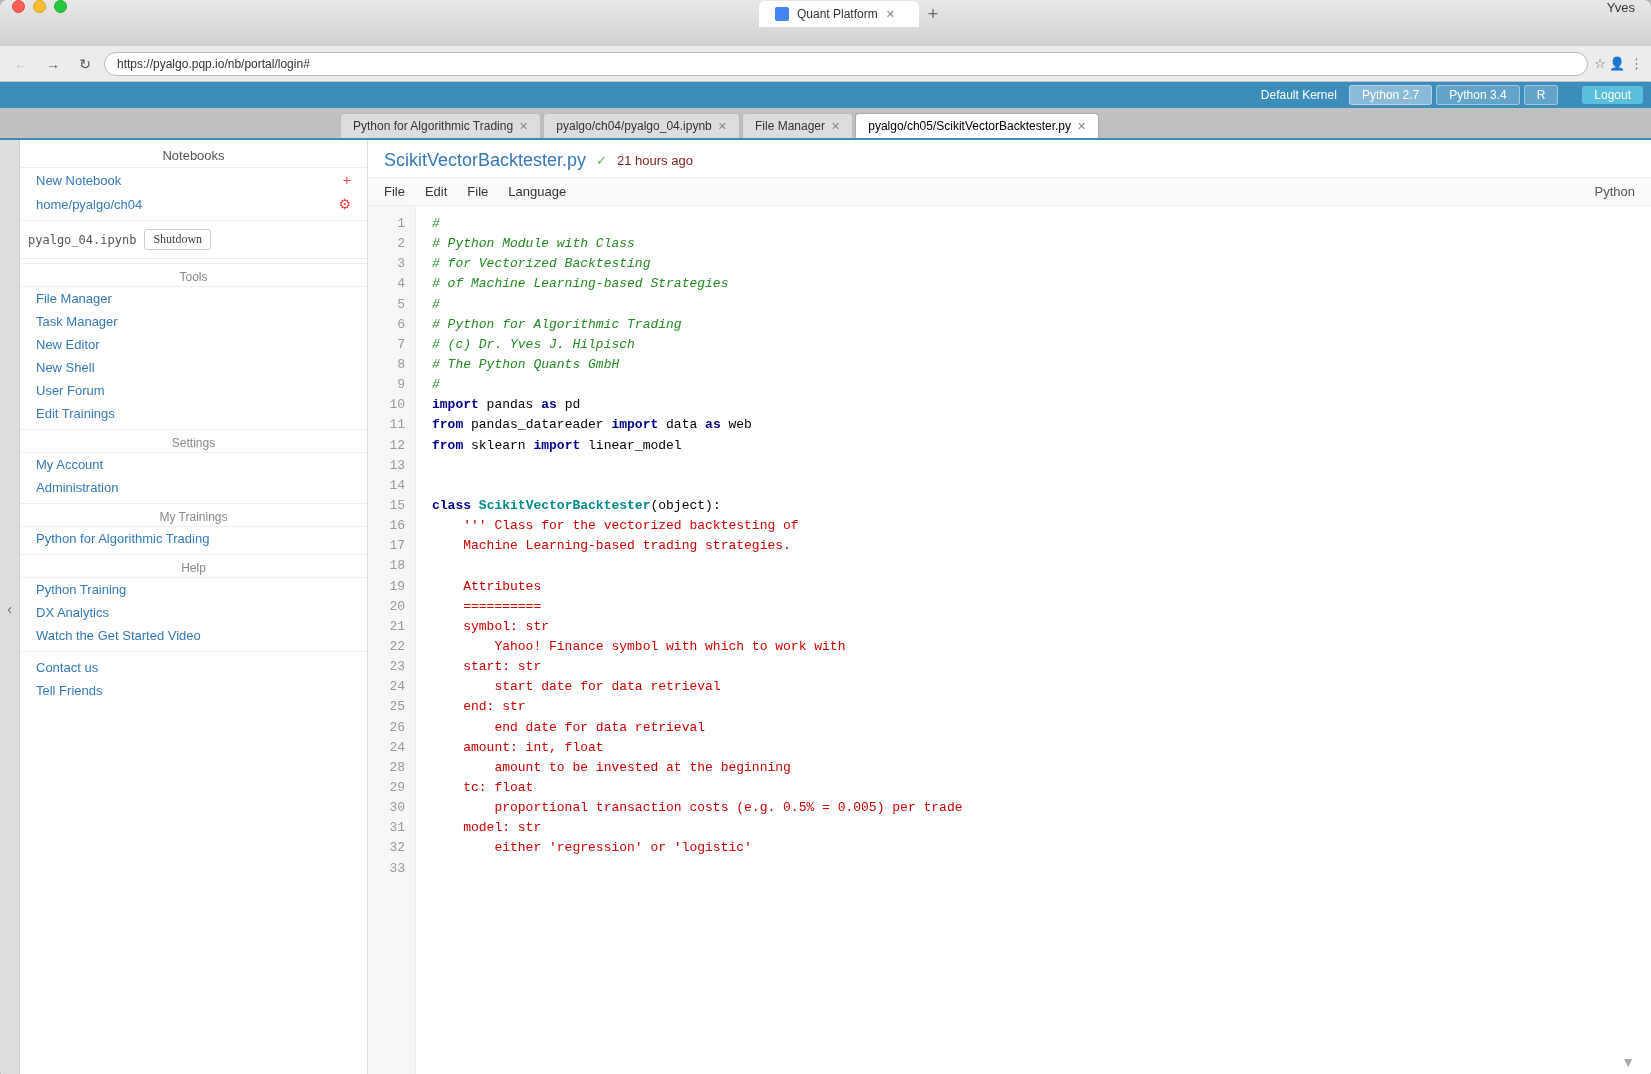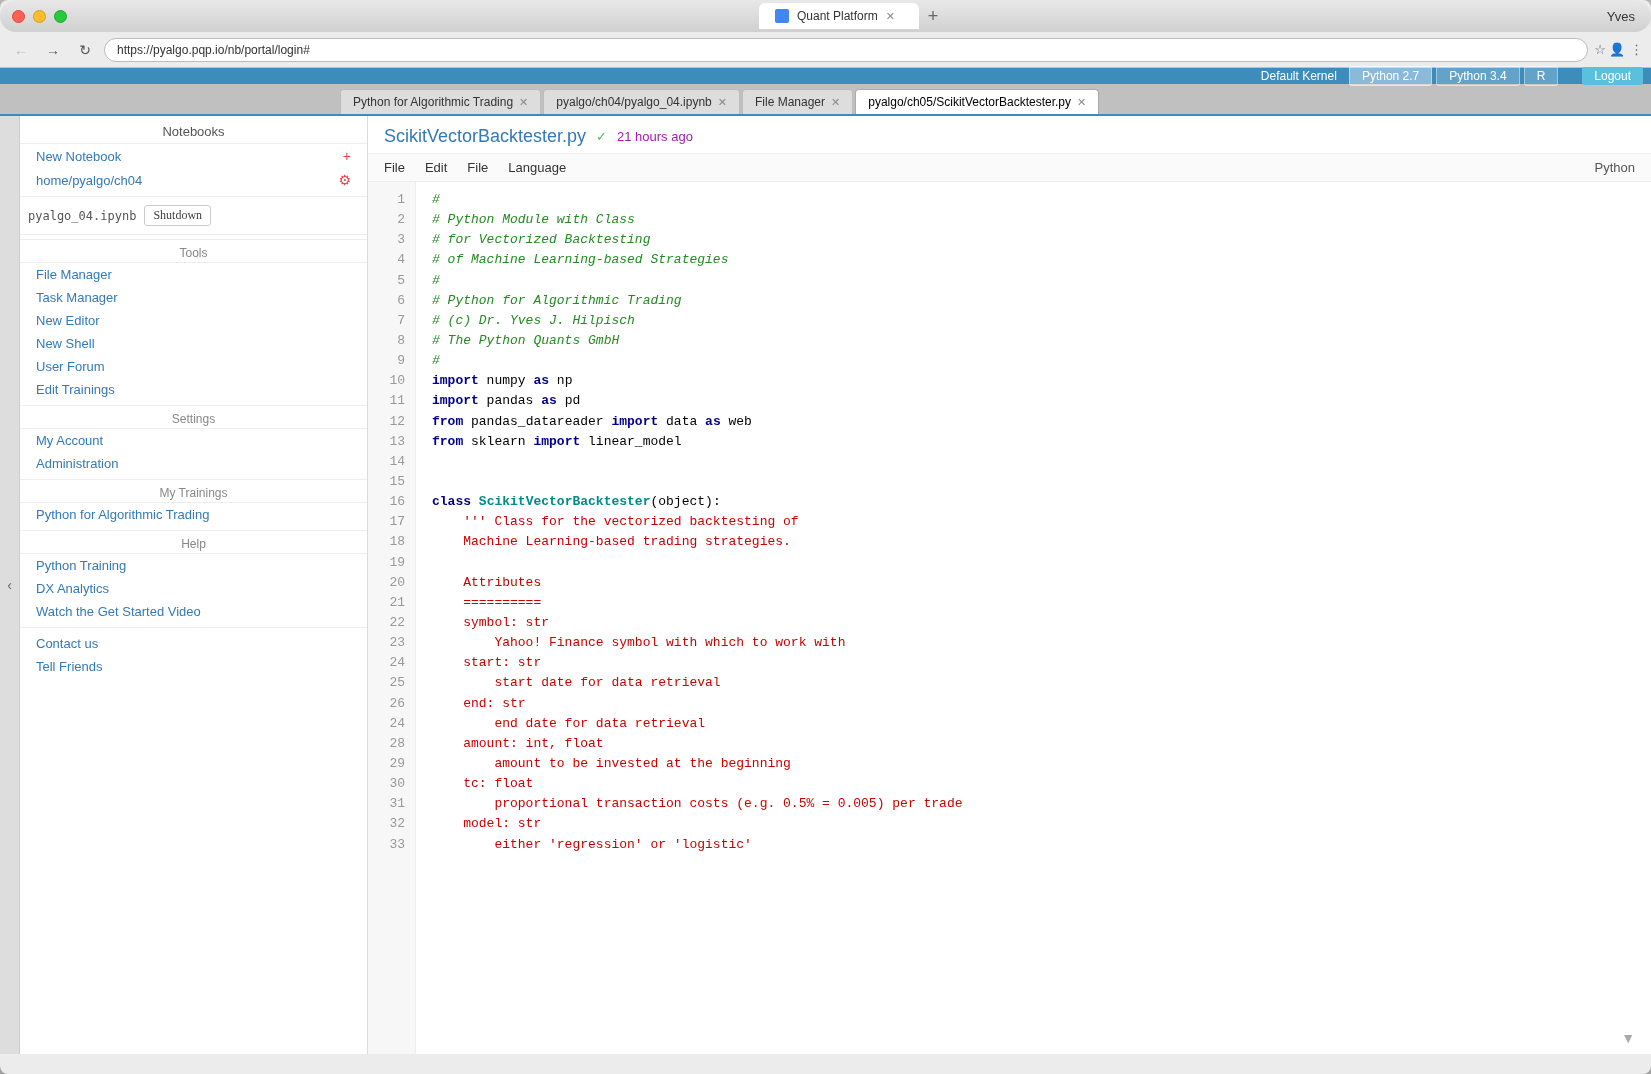--- a/index.html
+++ b/index.html
@@ -2,41 +2,41 @@
 <html><head>
   <meta charset="utf-8">
   <style>
     * { box-sizing: border-box; margin: 0; padding: 0; }
     body { font-family: -apple-system, BlinkMacSystemFont, 'Helvetica Neue', Arial, sans-serif; font-size: 13px; background: #c0c0c0; }
 
     
     .window { width: 1651px; min-height: 1074px; background: #ececec; border-radius: 8px; overflow: hidden; box-shadow: 0 20px 60px rgba(0,0,0,0.4); }
 
     
-    .titlebar { height: 32px; background: linear-gradient(to bottom, #e8e8e8, #d0d0d0); display: flex; align-items: center; padding: 0 12px; position: relative; border-radius: 18px; }
+    .titlebar { height: 46px; background: linear-gradient(to bottom, #e8e8e8, #d0d0d0); display: flex; align-items: flex-start; padding: 0 12px; position: relative; }
     .window-controls { display: flex; gap: 8px; align-items: center; }
     .btn-close { width: 13px; height: 13px; border-radius: 50%; background: #ff5f57; border: 1px solid #e0443e; cursor: pointer; }
     .btn-min { width: 13px; height: 13px; border-radius: 50%; background: #febc2e; border: 1px solid #d4a017; cursor: pointer; }
     .btn-max { width: 13px; height: 13px; border-radius: 50%; background: #28c840; border: 1px solid #1aab29; cursor: pointer; }
     .tab-bar { display: flex; align-items: center; flex: 1; justify-content: center; margin: 0 80px; }
     .browser-tab { background: #fff; border-radius: 6px 6px 0 0; padding: 6px 16px; display: flex; align-items: center; gap: 8px; font-size: 12px; color: #333; min-width: 160px; }
     .browser-tab .favicon { width: 14px; height: 14px; background: #4285f4; border-radius: 2px; }
     .browser-tab .tab-close { color: #888; cursor: pointer; font-size: 11px; }
     .browser-tab-new { width: 28px; height: 28px; display: flex; align-items: center; justify-content: center; color: #666; font-size: 18px; cursor: pointer; }
     .user-name { position: absolute; right: 16px; font-size: 13px; color: #333; }
 
     
     .addressbar { height: 36px; background: #ececec; display: flex; align-items: center; padding: 0 8px; gap: 6px; border-bottom: 1px solid #c0c0c0; }
     .nav-btn { width: 26px; height: 26px; border-radius: 50%; display: flex; align-items: center; justify-content: center; color: #555; font-size: 14px; cursor: pointer; background: none; border: none; }
     .nav-btn.disabled { color: #bbb; cursor: default; }
     .url-bar { flex: 1; height: 24px; border: 1px solid #bbb; border-radius: 12px; background: #fff; padding: 0 12px; font-size: 12px; color: #333; outline: none; }
     .addr-icons { display: flex; gap: 4px; align-items: center; color: #666; font-size: 13px; }
 
     
-    .kernel-bar { height: 16px; background: #3c8dbc; display: flex; align-items: center; justify-content: flex-end; padding: 0 8px; }
+    .kernel-bar { height: 26px; background: #3c8dbc; display: flex; align-items: center; justify-content: flex-end; padding: 0 8px; }
     .kernel-label { color: #fff; font-size: 12px; margin-right: 8px; }
     .kernel-btn { background: rgba(255,255,255,0.2); border: 1px solid rgba(255,255,255,0.4); color: #fff; padding: 2px 12px; border-radius: 3px; font-size: 12px; cursor: pointer; margin-left: 4px; }
     .kernel-btn.active { background: rgba(255,255,255,0.4); }
     .kernel-logout { background: #5bc0de; border: none; color: #fff; padding: 2px 12px; border-radius: 3px; font-size: 12px; cursor: pointer; margin-left: 24px; }
 
     
     .notebook-tabs { height: 32px; background: #c0c0c0; display: flex; align-items: flex-end; padding: 0 0 0 340px; border-bottom: 2px solid #3c8dbc; }
     .nb-tab { background: #ddd; border: 1px solid #bbb; border-bottom: none; border-radius: 4px 4px 0 0; padding: 5px 12px; font-size: 12px; color: #333; cursor: pointer; display: flex; align-items: center; gap: 6px; margin-right: 2px; }
     .nb-tab.active { background: #fff; border-color: #aaa; color: #000; }
     .nb-tab .tab-x { color: #888; font-size: 11px; cursor: pointer; }
@@ -51,21 +51,21 @@
     .sidebar-item .icon { color: #e44; font-size: 14px; }
     .sidebar-divider { height: 1px; background: #eee; margin: 4px 0; }
     .sidebar-separator { text-align: center; color: #888; font-size: 12px; padding: 6px 0 2px; border-bottom: 1px solid #eee; border-top: 1px solid #eee; margin-top: 4px; }
     .shutdown-btn { background: #fff; border: 1px solid #ccc; border-radius: 3px; padding: 2px 8px; font-size: 12px; cursor: pointer; color: #404040; font-family: Liberation Serif, serif; }
 
     
     .editor-area { flex: 1; background: #fff; display: flex; flex-direction: column; overflow: hidden; }
     .editor-header { padding: 10px 16px 6px; border-bottom: 1px solid #eee; display: flex; align-items: center; gap: 10px; }
     .file-name { font-size: 18px; color: #337ab7; font-weight: normal; }
     .file-saved { color: #5cb85c; font-size: 13px; }
-    .file-time { color: #a21caf; font-size: 13px; }
+    .file-time { color: #7f1d1d; font-size: 13px; }
     .editor-menubar { display: flex; gap: 20px; padding: 6px 16px; border-bottom: 1px solid #eee; background: #fafafa; align-items: center; }
     .editor-menu-item { font-size: 13px; color: #333; cursor: pointer; }
     .editor-lang { margin-left: auto; font-size: 13px; color: #555; }
 
     
     .code-editor { flex: 1; overflow: auto; display: flex; background: #fff; }
     .line-numbers { background: #f7f7f7; border-right: 1px solid #eee; padding: 8px 0; min-width: 48px; text-align: right; }
     .line-num { font-family: 'Courier New', Courier, monospace; font-size: 13px; color: #999; padding: 0 10px; line-height: 1.55; display: block; }
     .code-content { padding: 8px 16px; flex: 1; overflow-x: auto; }
     .code-line { font-family: 'Courier New', Courier, monospace; font-size: 13px; line-height: 1.55; white-space: pre; }
@@ -275,21 +275,20 @@
           <div class="code-content" id="code-content">
               <div class="code-line"><span class="c-comment">#</span></div>
               <div class="code-line"><span class="c-comment"># Python Module with Class</span></div>
               <div class="code-line"><span class="c-comment"># for Vectorized Backtesting</span></div>
               <div class="code-line"><span class="c-comment"># of Machine Learning-based Strategies</span></div>
               <div class="code-line"><span class="c-comment">#</span></div>
               <div class="code-line"><span class="c-comment"># Python for Algorithmic Trading</span></div>
               <div class="code-line"><span class="c-comment"># (c) Dr. Yves J. Hilpisch</span></div>
               <div class="code-line"><span class="c-comment"># The Python Quants GmbH</span></div>
               <div class="code-line"><span class="c-comment">#</span></div>
-              <div class="code-line"><span class="c-keyword">import</span> numpy <span class="c-keyword">as</span> np</div>
               <div class="code-line"><span class="c-keyword">import</span> pandas <span class="c-keyword">as</span> pd</div>
               <div class="code-line"><span class="c-keyword">from</span> pandas_datareader <span class="c-keyword">import</span> data <span class="c-keyword">as</span> web</div>
               <div class="code-line"><span class="c-keyword">from</span> sklearn <span class="c-keyword">import</span> linear_model</div>
               <div class="code-line">&nbsp;</div>
               <div class="code-line">&nbsp;</div>
               <div class="code-line"><span class="c-keyword">class</span> <span class="c-classname">ScikitVectorBacktester</span>(object):</div>
               <div class="code-line"><span class="c-docstring">    ''' Class for the vectorized backtesting of</span></div>
               <div class="code-line"><span class="c-docstring">    Machine Learning-based trading strategies.</span></div>
               <div class="code-line">&nbsp;</div>
               <div class="code-line"><span class="c-docstring">    Attributes</span></div>

